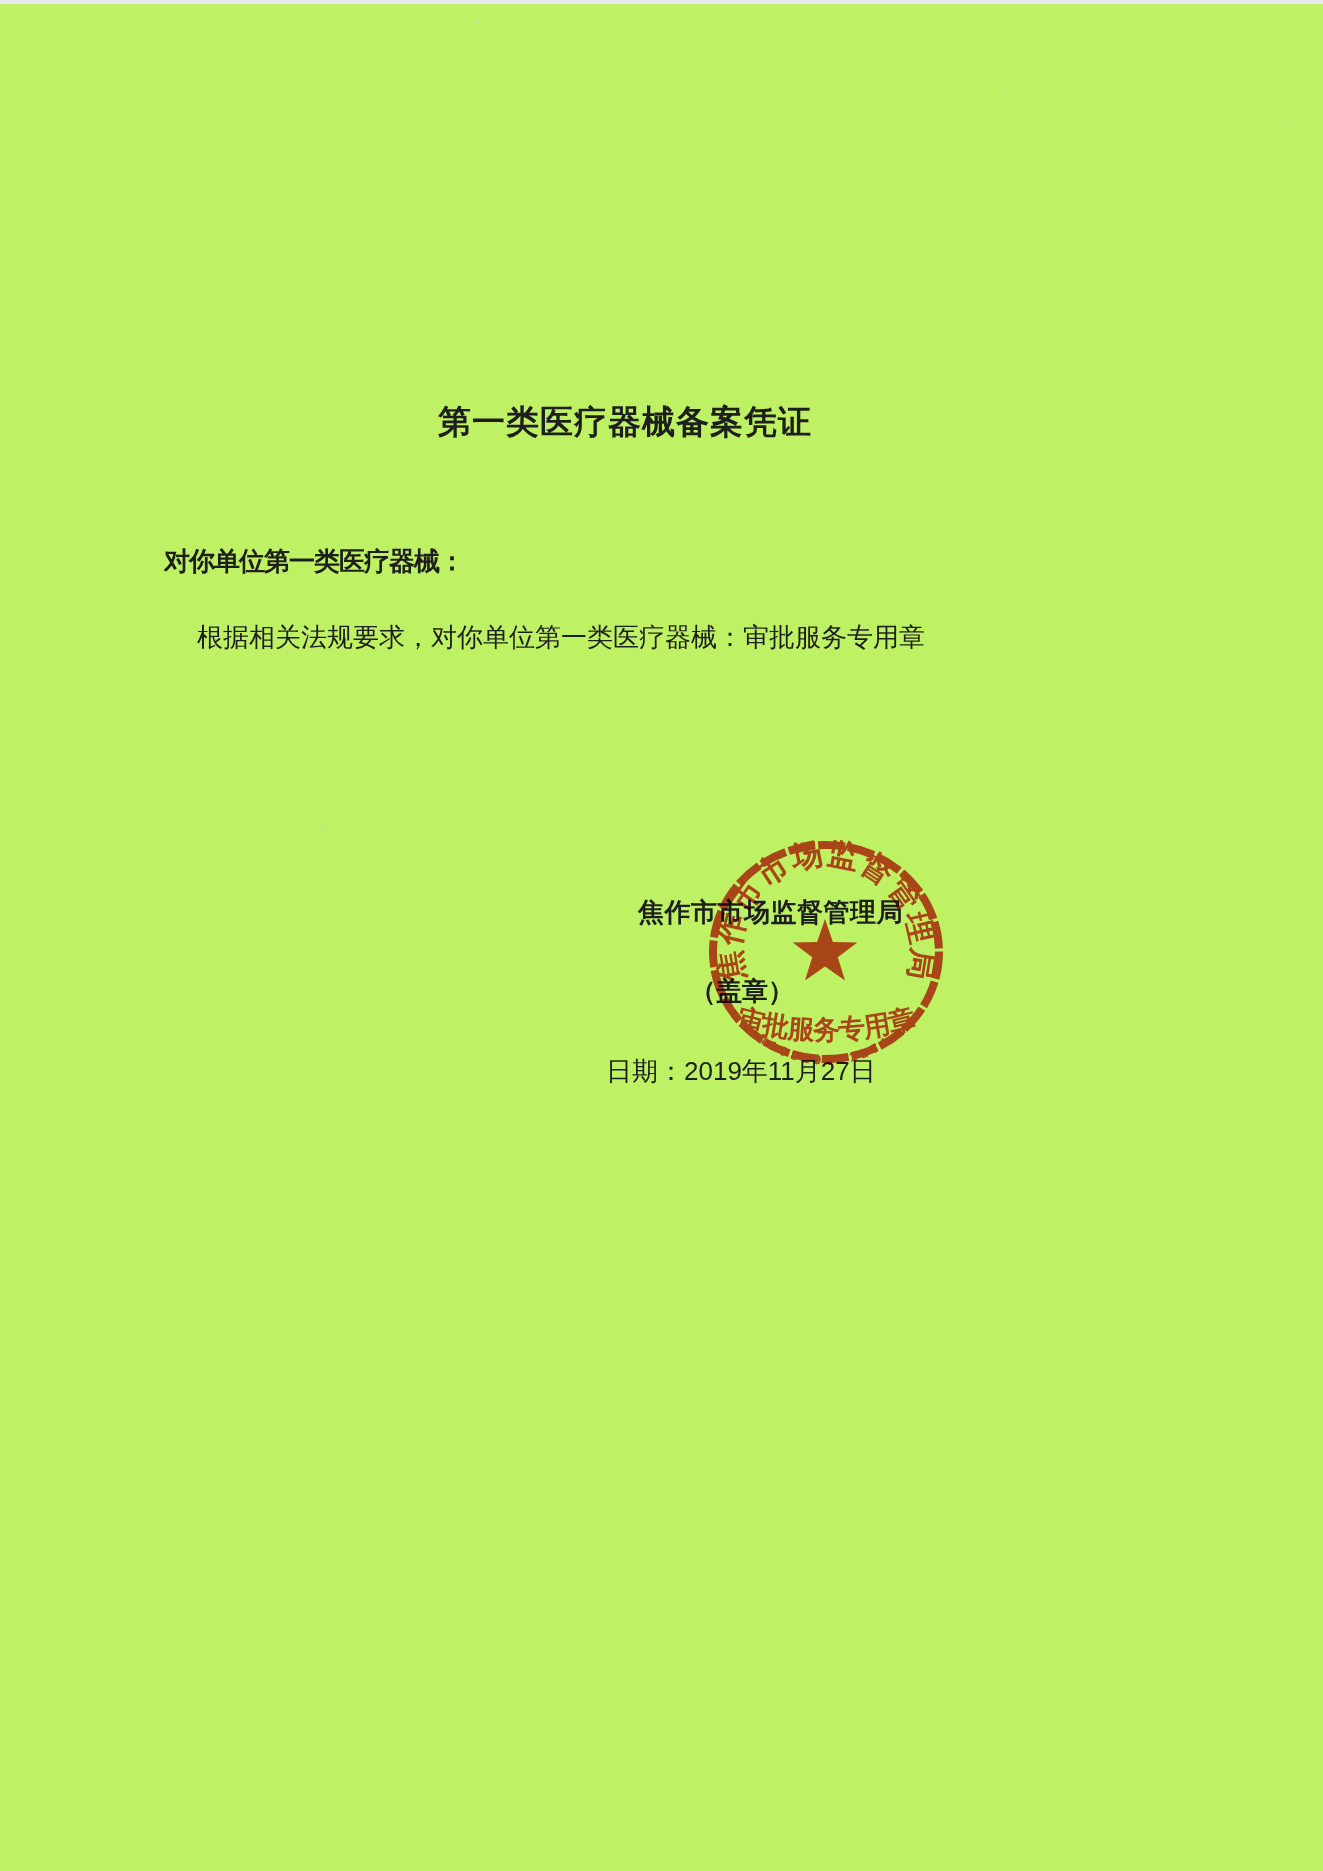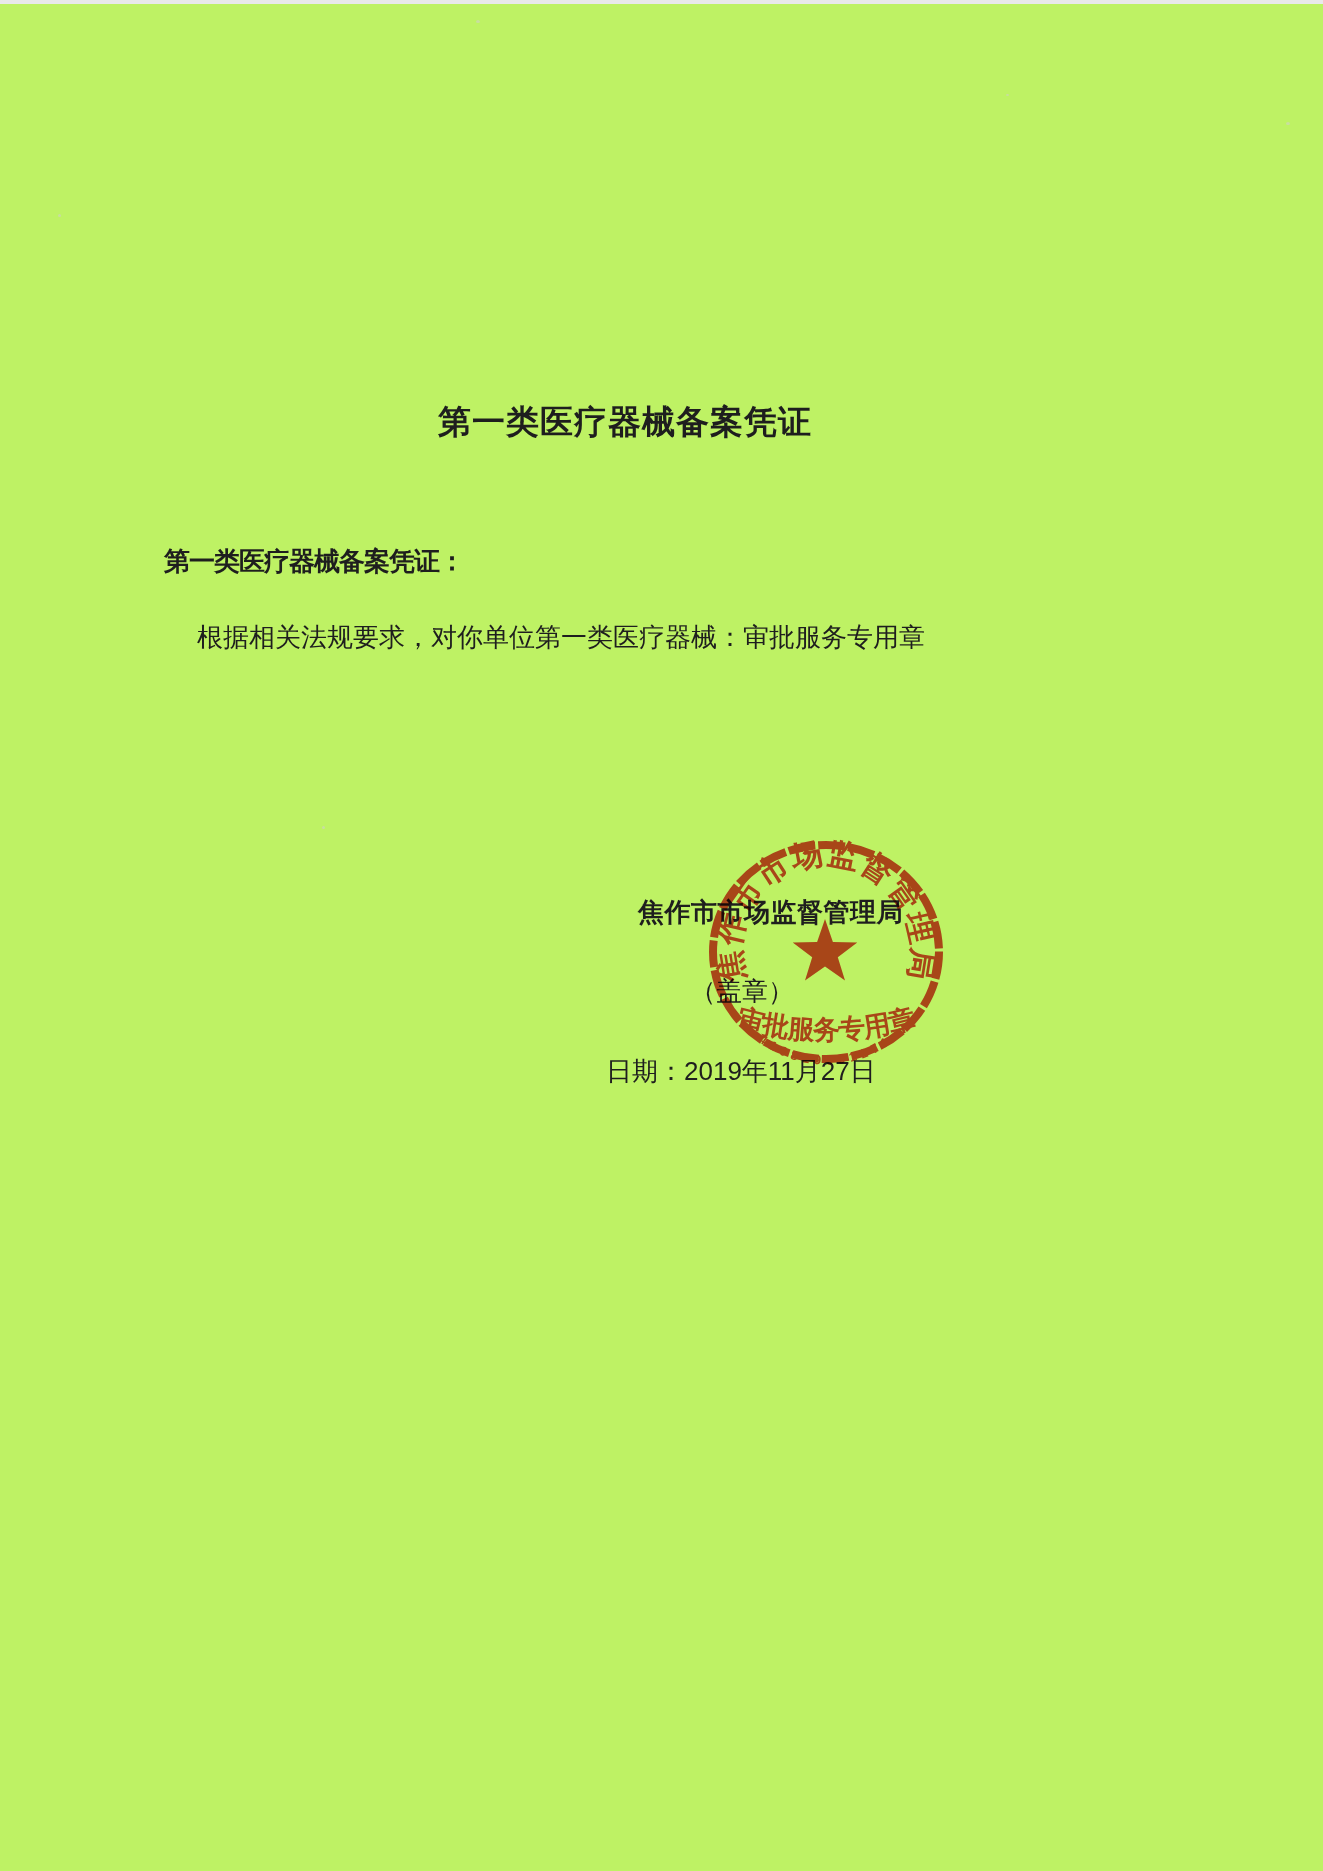--- a/index.html
+++ b/index.html
@@ -54,21 +54,21 @@
     left: 638px;
     top: 891px;
     font-size: 26px;
     font-weight: 600;
     letter-spacing: 0.5px;
   }
   .seal-note {
     left: 690px;
     top: 970px;
     font-size: 26px;
-    font-weight: 400;
+    font-weight: 700;
   }
   .date-line {
     left: 606px;
     top: 1050px;
     font-size: 26px;
     font-weight: 500;
   }
   .stamp {
     position: absolute;
     left: 704px;
@@ -97,21 +97,21 @@
   .speck.s4 { left: 1006px; top: 90px; width: 3px; height: 2px; }
   .speck.s5 { left: 322px; top: 822px; width: 3px; height: 3px; }
 </style>
 </head>
 <body>
 
 <div class="page">
 
   <div class="txt doc-title">第一类医疗器械备案凭证</div>
 
-  <div class="txt recipient">第一类医疗器械备案凭证：</div>
+  <div class="txt recipient">对你单位第一类医疗器械：</div>
 
   <div class="txt body-line1">根据相关法规要求，对你单位第一类医疗器械：审批服务专用章</div>
 
   <div class="txt issuer">焦作市市场监督管理局</div>
 
   <div class="txt seal-note">（盖章）</div>
 
   <div class="txt date-line">日期：2019年11月27日</div>
 
   <svg class="stamp" viewBox="0 0 244 232" xmlns="http://www.w3.org/2000/svg">

